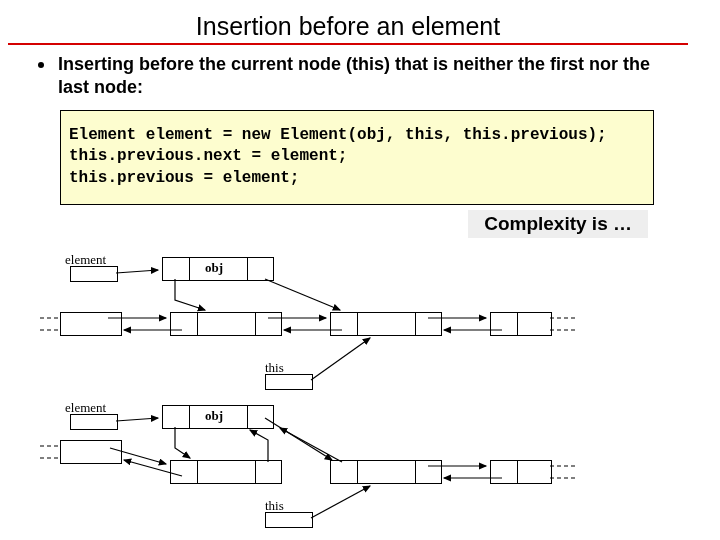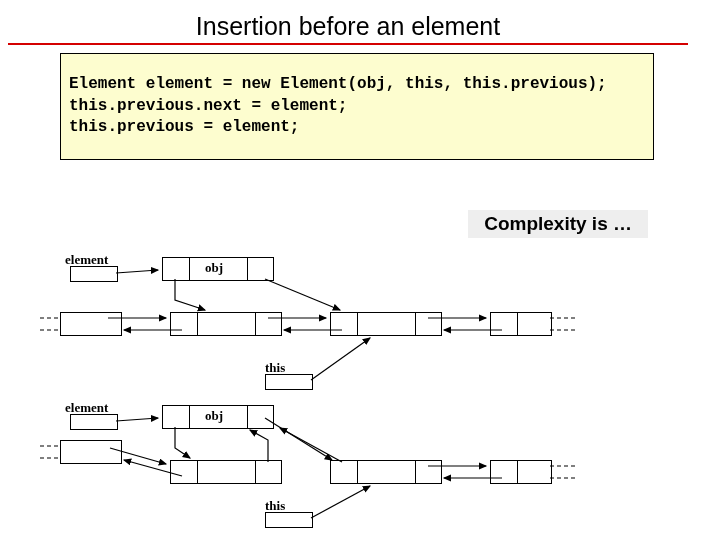--- a/index.html
+++ b/index.html
@@ -51,21 +51,21 @@
     margin-top: 9px;
     margin-right: 14px;
     flex: none;
   }
   .codeblock {
     background: #fdfdcf;
     border: 1px solid #000;
     font-family: "Courier New", monospace;
     font-size: 16px;
     font-weight: bold;
-    padding: 20px 8px;
+    padding: 14px 8px;
     margin: 0 42px 0 60px;
     line-height: 1.35;
     white-space: pre;
     color: #000;
   }
   .complexity {
     position: absolute;
     right: 48px;
     top: 210px;
     background: #eeeeee;
@@ -79,21 +79,21 @@
     position: absolute;
     left: 70px;
   }
   .diag1 { top: 252px; }
   .diag2 { top: 400px; }
 
   .dlabel {
     position: absolute;
     font-family: "Times New Roman", serif;
     font-size: 13px;
-    font-weight: bold;
+    font-weight: normal;
     color: #000;
   }
   .node {
     position: absolute;
     border: 1px solid #000;
     background: #fff;
   }
   .seg {
     position: absolute;
     top: 0;
@@ -111,20 +111,26 @@
   }
 </style>
 </head>
 <body>
 
 <div class="slide">
 
   <div class="title">Insertion before an element</div>
   <div class="title-underline"></div>
 
+  <div class="bullet-area">
+    <div class="bullet">
+      <span class="dot"></span>
+      <span>Inserting before the current node (this) that is neither the first nor the last node:</span>
+    </div>
+  </div>
 
   <div class="codeblock"><span>Element element = new Element(obj, this, this.previous);</span>
 <span>this.previous.next = element;</span>
 <span>this.previous = element;</span></div>
 
   <div class="complexity">Complexity is …</div>
 
   <div class="diagram diag1">
 
     <div class="dlabel" style="left:-5px; top:0;">element</div>

